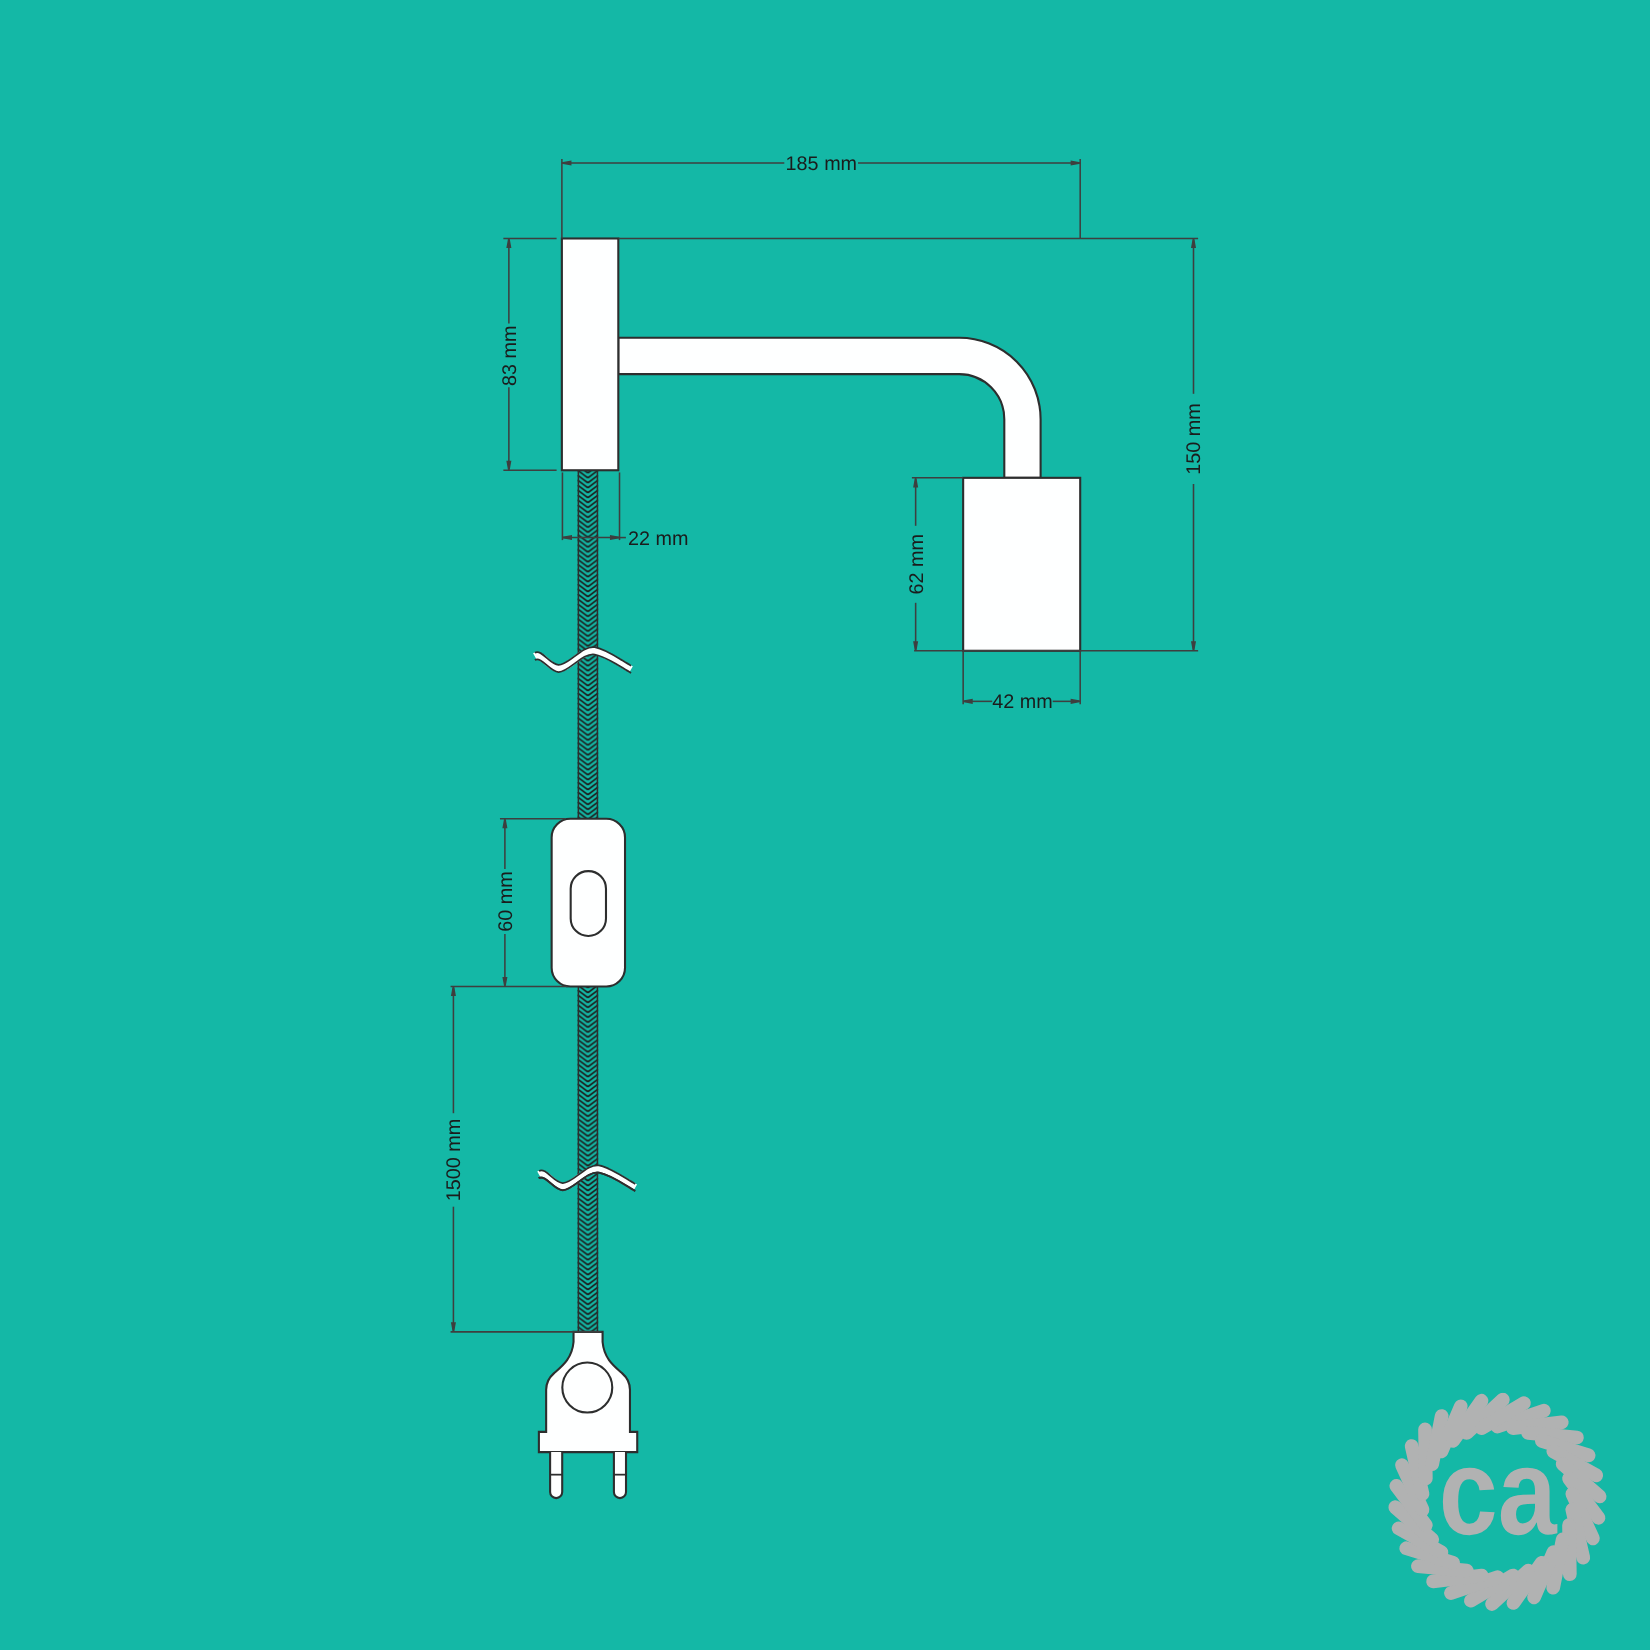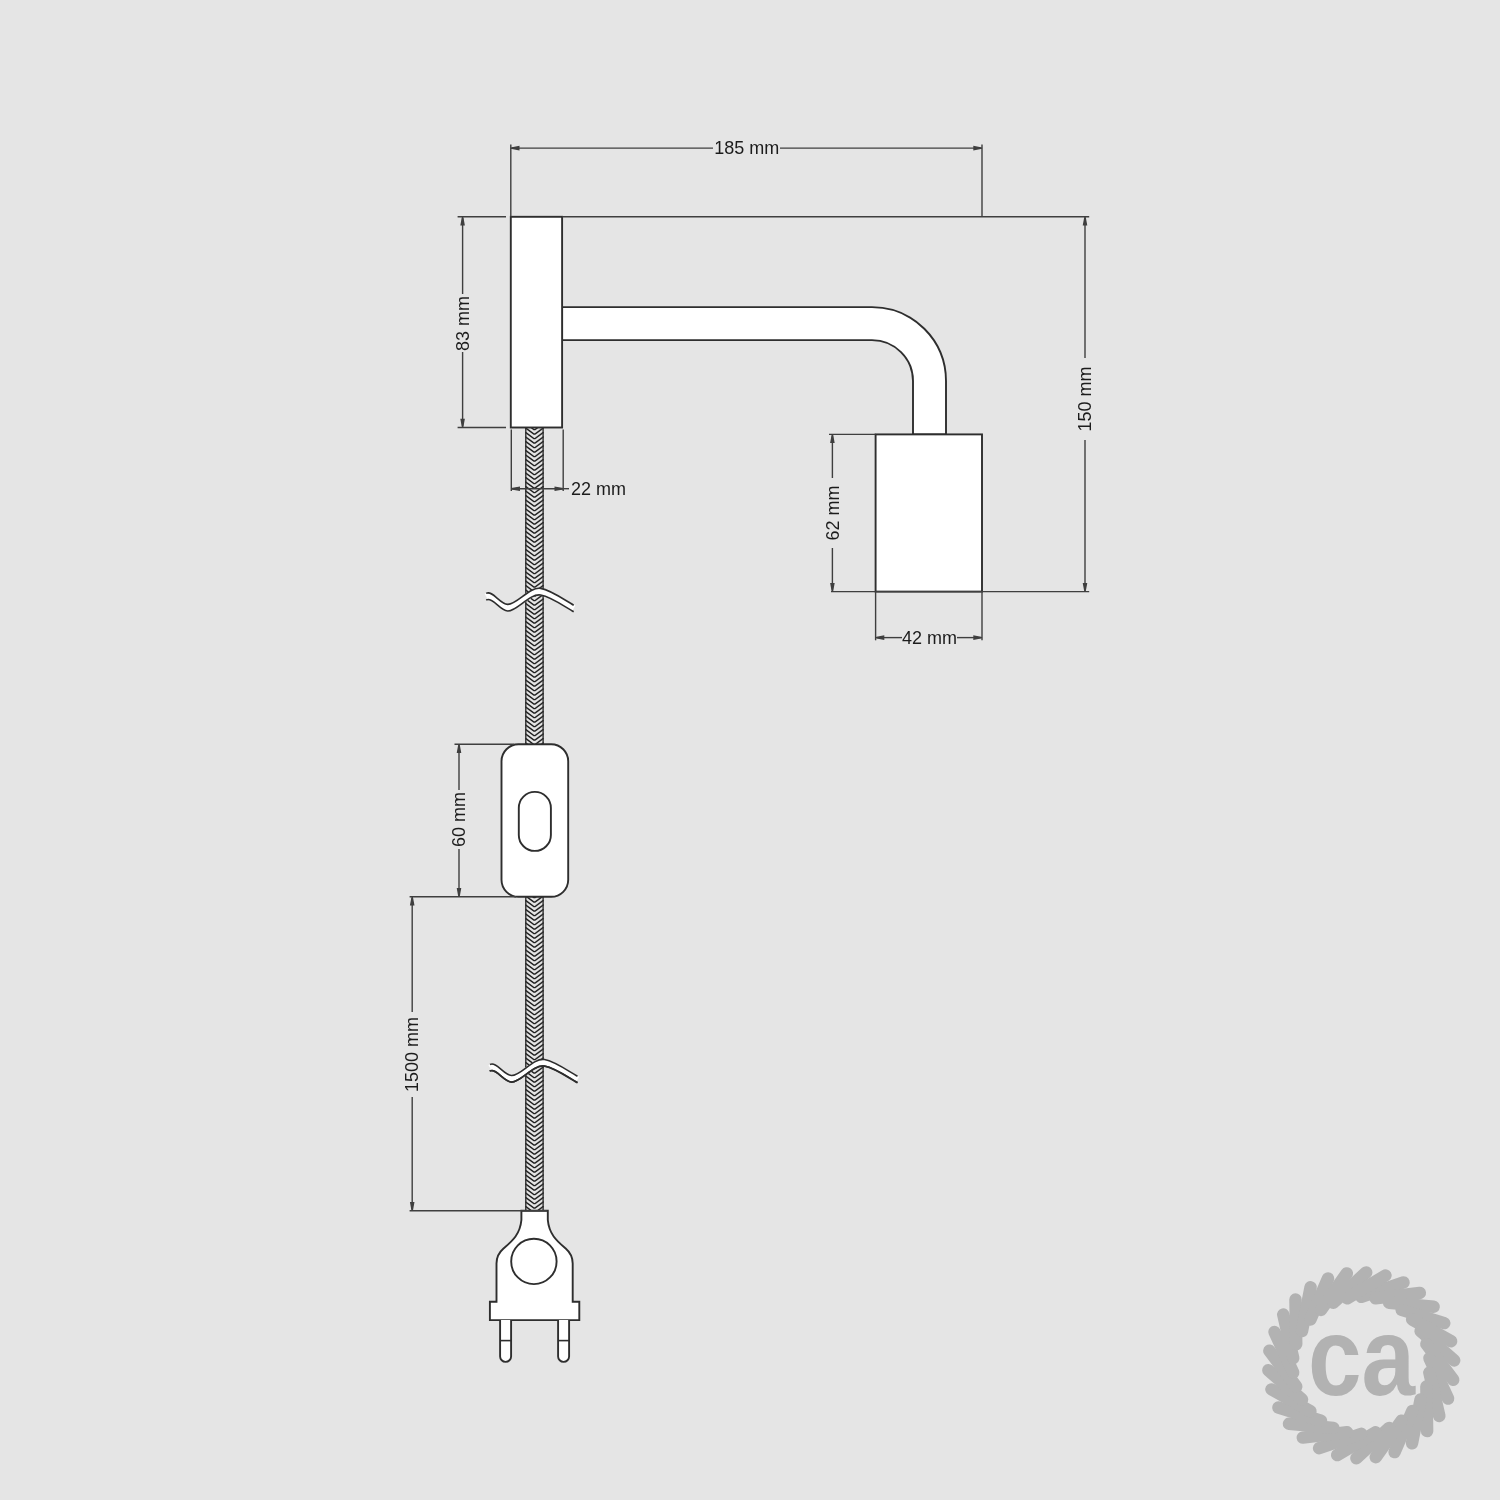--- a/index.html
+++ b/index.html
@@ -1,16 +1,16 @@
 <!DOCTYPE html>
 <html><head>
 <meta charset="utf-8">
 <style>
   html,body{margin:0;padding:0;background:#ffffff;}
-  .page{width:1500px;height:1500px;position:relative;background:#e5e5e5;overflow:hidden;}
+  .page{width:1500px;height:1500px;position:relative;background:#14b8a6;overflow:hidden;}
   svg{position:absolute;top:0;left:0;}
   text{font-family:"Liberation Sans", sans-serif;fill:#1c1c1c;}
 </style>
 </head>
 <body>
 <div class="page">
 <svg width="1500" height="1500" viewBox="0 0 1500 1500">
 <defs>
 
   <pattern id="braid" patternUnits="userSpaceOnUse" x="525.1" y="0" width="18.7" height="9">

